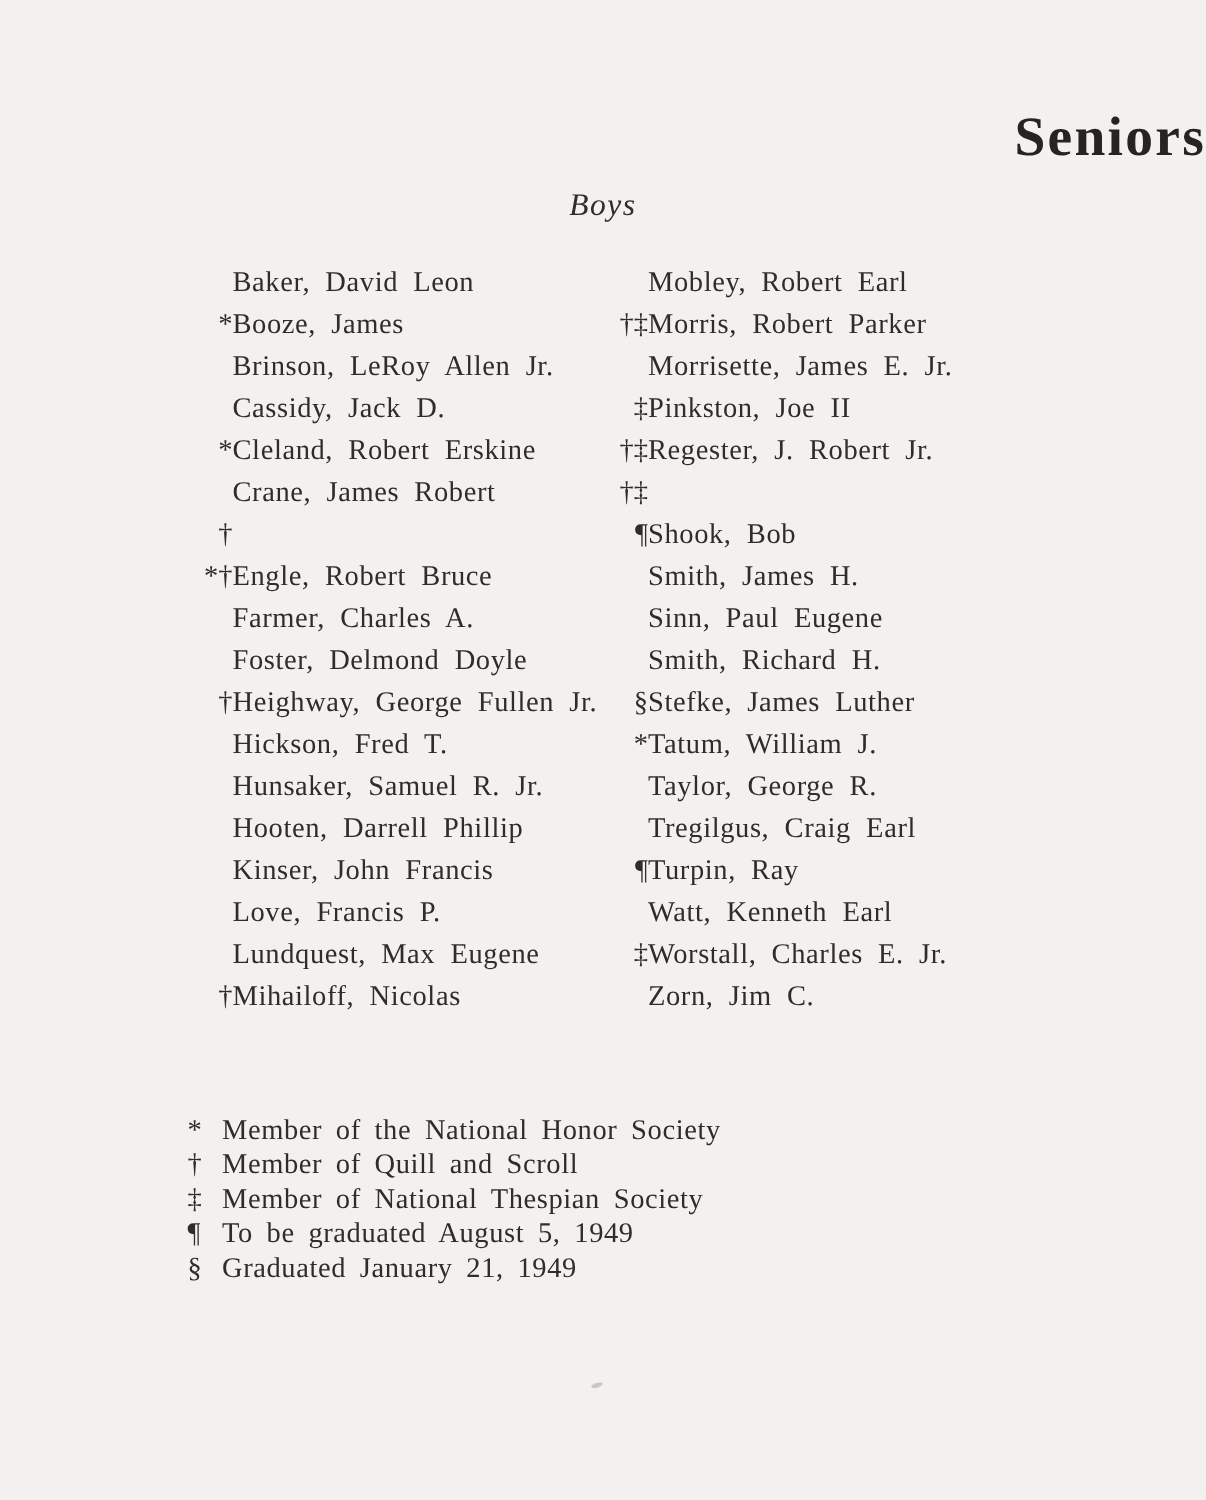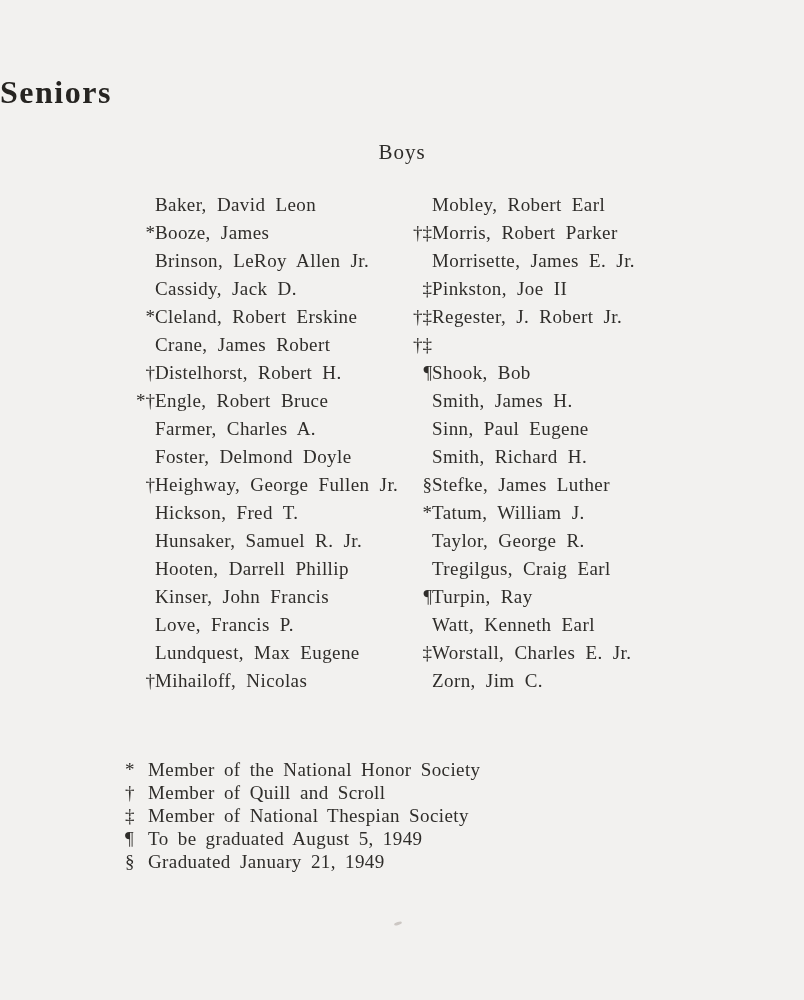--- a/index.html
+++ b/index.html
@@ -9,30 +9,31 @@
     height: 1000px;
     background: #f2f1ef;
     color: #2f2d2a;
     font-family: "Liberation Serif", serif;
     overflow: hidden;
     box-sizing: border-box;
   }
   .title {
     margin: 0;
     padding-top: 70px;
-    text-align: left;
-    font-size: 32px;
+    text-align: right;
+    font-size: 37px;
     line-height: 44px;
     font-weight: 700;
     letter-spacing: 1.5px;
     color: #262421;
   }
   .subtitle {
-    margin-top: 26px;
+    margin-top: 10px;
     text-align: center;
+    font-style: italic;
     font-size: 21px;
     line-height: 25px;
     letter-spacing: 1px;
   }
   .columns {
     display: flex;
     margin: 26px 0 16px 125px;
   }
   .col { flex: none; }
   .col-left  { width: 277px; }
@@ -106,21 +107,20 @@
         <div class="entry">
           <span class="sym">*</span>
           <span class="nm">Cleland, Robert Erskine</span>
         </div>
         <div class="entry">
           <span class="sym"></span>
           <span class="nm">Crane, James Robert</span>
         </div>
         <div class="entry">
           <span class="sym">†</span>
-          <span class="nm">Distelhorst, Robert H.</span>
         </div>
         <div class="entry">
           <span class="sym">*†</span>
           <span class="nm">Engle, Robert Bruce</span>
         </div>
         <div class="entry">
           <span class="sym"></span>
           <span class="nm">Farmer, Charles A.</span>
         </div>
         <div class="entry">

